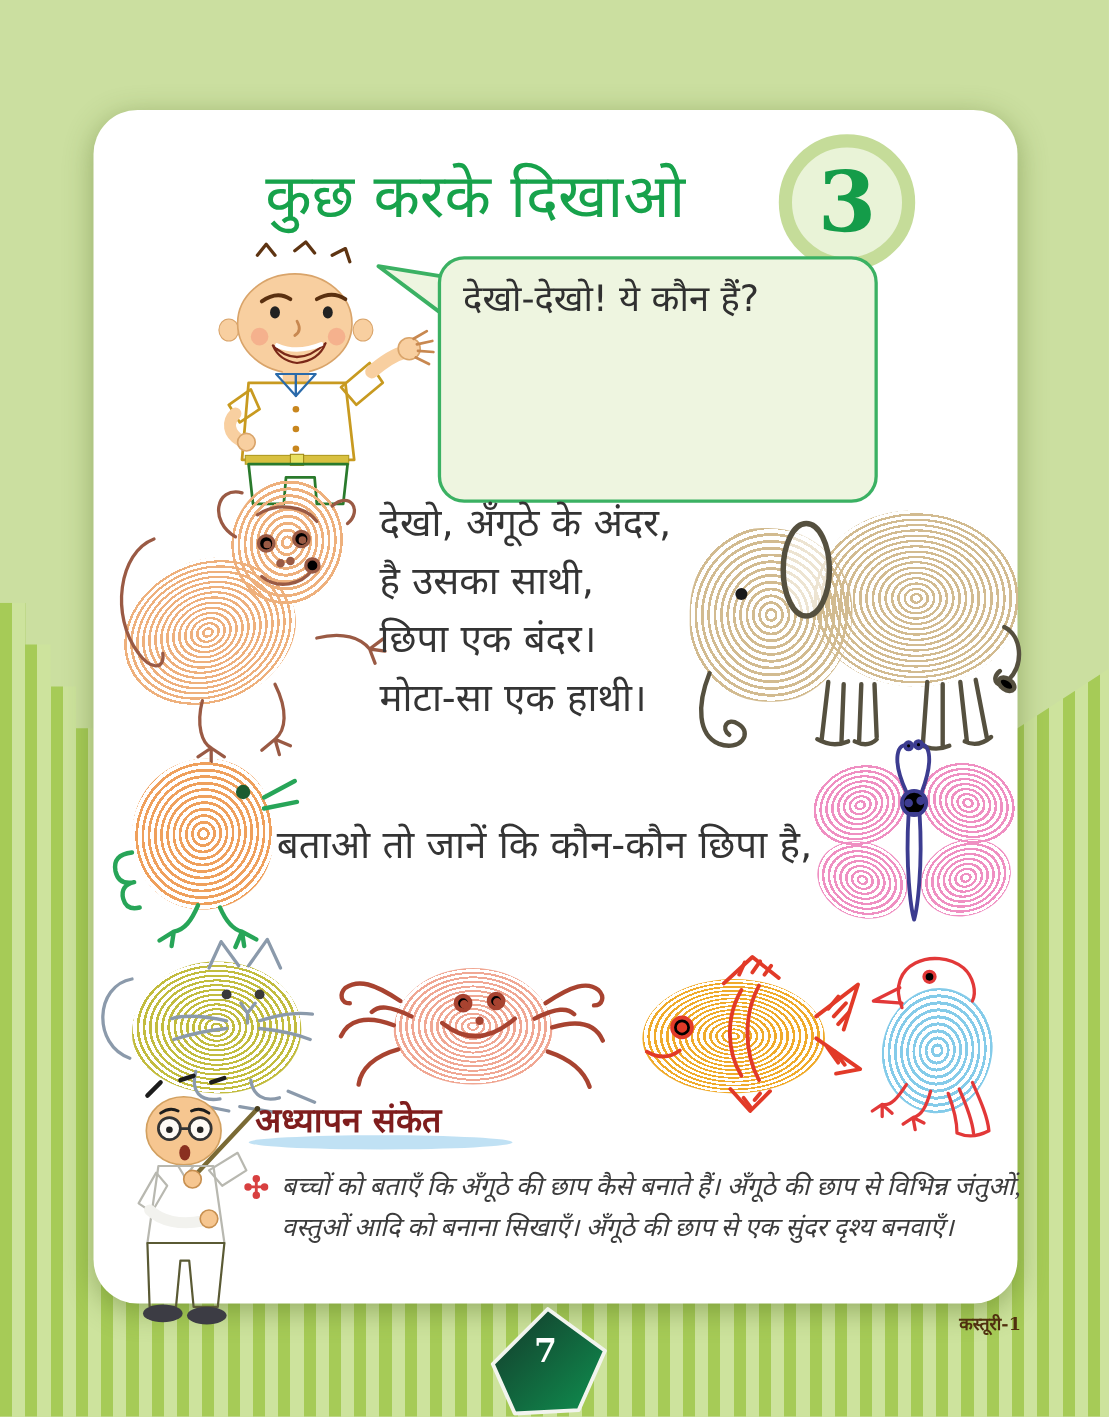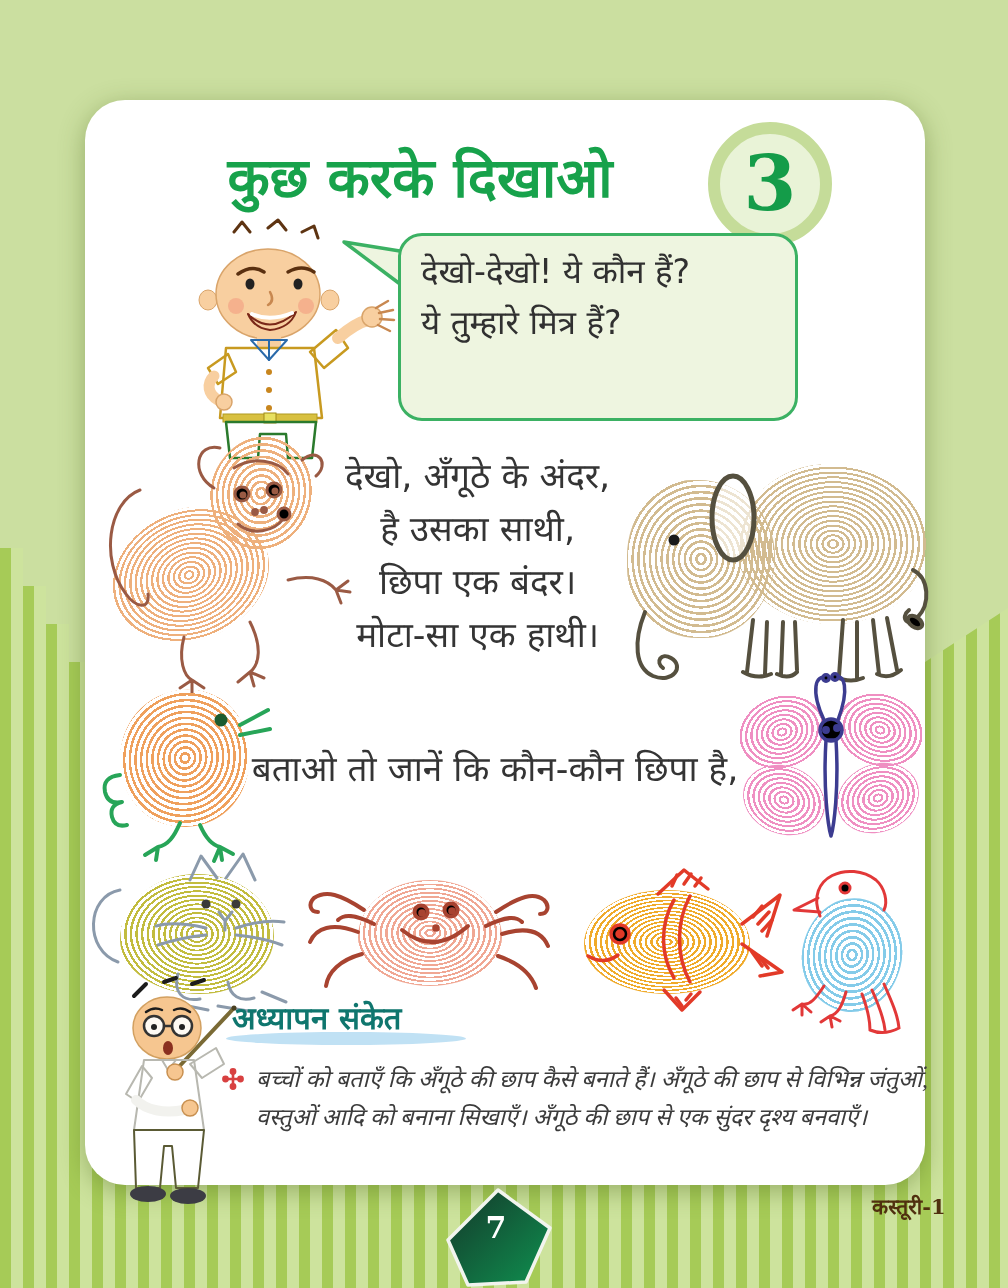--- a/index.html
+++ b/index.html
@@ -9,45 +9,45 @@
 
   
   .stripes{position:absolute;left:0;top:0;width:1008px;height:1288px;
     background:repeating-linear-gradient(90deg,#a6cb57 0 11px,#cde39d 11px 23px);
     clip-path:polygon(0 548px,23px 548px,23px 586px,46px 586px,46px 624px,69px 624px,69px 662px,925px 662px,1008px 608px,1008px 1288px,0 1288px);}
 
   
   .card{position:absolute;left:85px;top:100px;width:840px;height:1085px;background:#fff;
         border-radius:40px;box-shadow:0 6px 26px rgba(85,110,35,.45);}
 
-  .title{position:absolute;left:160px;top:138px;width:520px;text-align:center;
-         font-size:55px;font-weight:700;color:#17a24b;}
+  .title{position:absolute;left:172px;top:138px;width:520px;text-align:center;
+         font-size:55px;font-weight:400;color:#17a24b;}
 
   .badge{position:absolute;left:708px;top:122px;width:100px;height:100px;border-radius:50%;
          background:#e9f3d7;border:12px solid #c5dc99;display:flex;align-items:center;justify-content:center;}
   .badge span{font-family:"DejaVu Serif",serif;font-size:76px;font-weight:700;color:#149c49;line-height:1;}
 
-  .bubble{position:absolute;left:398px;top:233px;width:400px;height:188px;background:#eef5e0;
+  .bubble{position:absolute;left:398px;top:233px;width:400px;height:224px;background:#eef5e0;
           border:3.5px solid #3bb163;border-radius:24px;padding:10px 20px;box-sizing:border-box;}
   .bubble div{font-size:33px;line-height:51px;color:#303030;white-space:nowrap;}
 
   .poem{position:absolute;left:345px;top:450px;}
-  .poem div{font-size:35px;line-height:53px;color:#343434;white-space:nowrap;text-align:center;}
+  .poem div{font-size:35px;line-height:53px;color:#343434;white-space:nowrap;}
 
   .question{position:absolute;left:205px;top:740px;width:580px;text-align:center;}
   .question div{font-size:35px;line-height:58px;color:#343434;white-space:nowrap;}
 
-  .hint-head{position:absolute;left:232px;top:996px;font-size:31px;font-weight:700;color:#0f766e;z-index:4;}
+  .hint-head{position:absolute;left:232px;top:996px;font-size:31px;font-weight:700;color:#7f1d1d;z-index:4;}
   .hint-swoosh{position:absolute;left:226px;top:1032px;width:240px;height:13px;border-radius:50%;
                background:rgba(140,200,235,.55);z-index:3;}
   .hint-text{position:absolute;left:256px;top:1060px;width:672px;font-family:Liberation Serif, serif;
              font-style:italic;font-size:23.5px;line-height:38px;color:#3c3c3c;text-align:justify;}
 
   .footer{position:absolute;left:872px;top:1192px;font-family:"DejaVu Serif",serif;
-          font-weight:700;font-size:21px;color:#50300f;}
+          font-weight:700;font-size:16px;color:#50300f;}
 
   .fp{position:absolute;}
   svg{overflow:visible;}
   .art line,.art path{fill:none;stroke-linecap:round;stroke-linejoin:round;}
 </style>
 </head>
 <body>
 
 <div class="stripes"></div>
 
@@ -91,21 +91,20 @@
   <rect x="85" y="194" width="94" height="8" fill="#d8c040" stroke="#b09a20"></rect>
   <rect x="126" y="193" width="12" height="10" fill="#e8e060" stroke="#a08a18"></rect>
   <path d="M88,202 L178,202 L174,238 L150,238 L148,214 L122,214 L120,238 L92,238 Z" fill="#3aa43c" stroke="#2a7a2c" stroke-width="2.5"></path>
 </svg>
 
 <svg class="abs" style="left:340px;top:238px;" width="70" height="56" viewBox="0 0 70 56">
   <path d="M66,14 L4,4 L60,46" fill="#eef5e0" stroke="#3bb163" stroke-width="3.5" stroke-linejoin="round"></path>
 </svg>
 <div class="bubble">
   <div>देखो-देखो! ये कौन हैं?</div>
-  <div>ये तुम्हारे मित्र हैं?</div>
 </div>
 
 <div class="abs" style="left:92px;top:430px;width:255px;height:262px;">
   <div class="fp" style="left:118px;top:6px;width:102px;height:114px;border-radius:50% 50% 48% 52%/54% 50% 50% 46%;transform:rotate(12deg);background:repeating-radial-gradient(ellipse closest-side,rgba(255,255,255,0) 0 3.2px,#eeb07c 3.2px 5.6px);"></div>
   <div class="fp" style="left:16px;top:80px;width:162px;height:130px;border-radius:52% 48% 50% 50%/50% 54% 46% 50%;transform:rotate(-24deg);background:repeating-radial-gradient(ellipse closest-side,rgba(255,255,255,0) 0 3.2px,#eeb07c 3.2px 5.6px);"></div>
   <svg class="art" width="255" height="262" viewBox="0 0 255 262" style="position:absolute;left:0;top:0;">
     <g stroke="#9a5a44" stroke-width="3">
       <path d="M48,60 C16,72 8,130 34,164 C44,178 58,180 56,164"></path>
       <path d="M122,58 C98,44 104,12 128,18"></path>
       <path d="M210,30 C226,16 238,34 224,46"></path>

